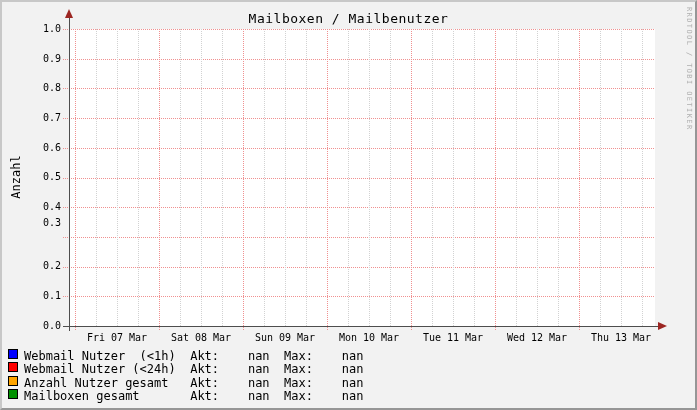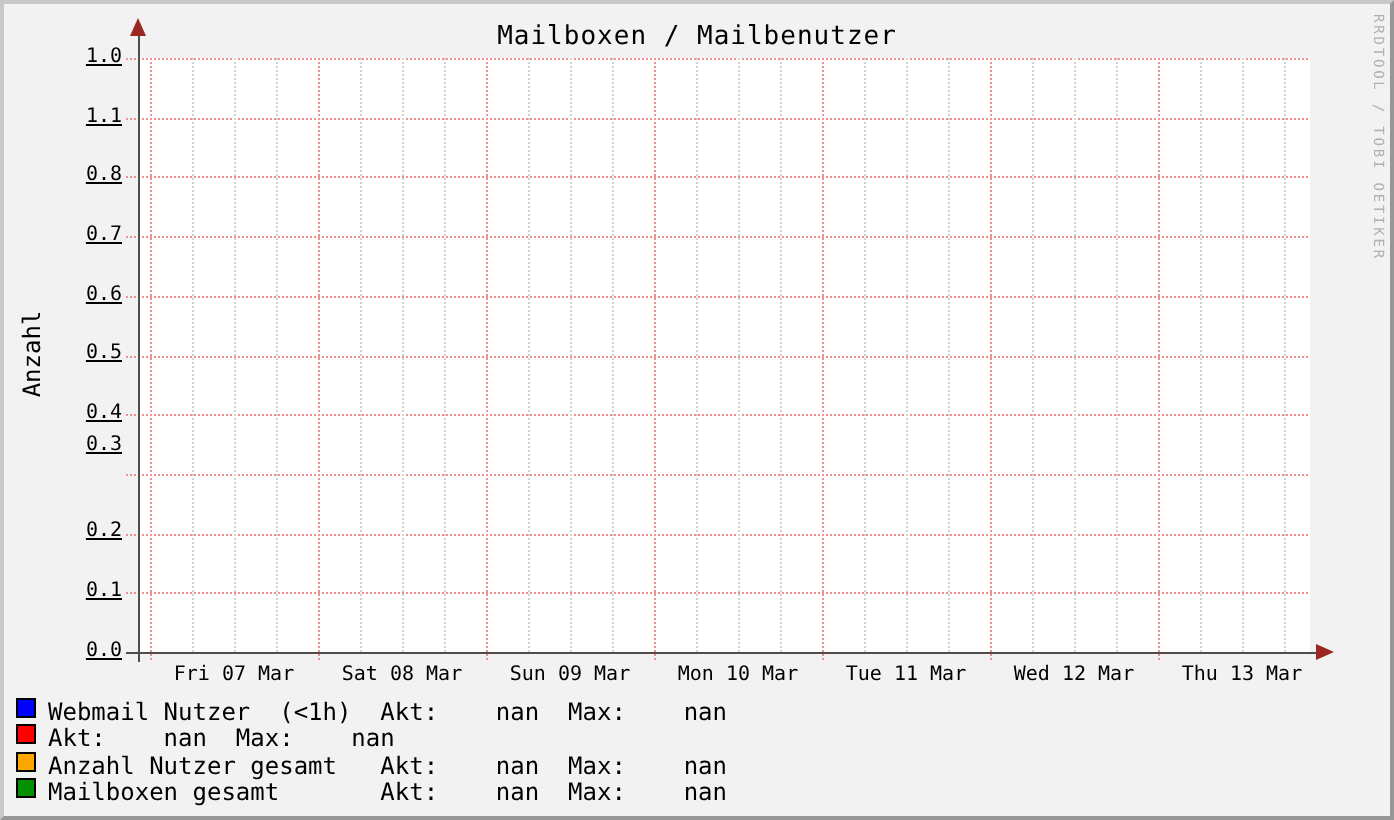--- a/index.html
+++ b/index.html
@@ -67,21 +67,21 @@
   }
   .arrow-right {
     position:absolute; left:656px; top:320px;
     width:0; height:0;
     border-top:4px solid transparent;
     border-bottom:4px solid transparent;
     border-left:9px solid #9c2622;
   }
   .ytick {
     position:absolute; left:26px; width:33px;
-    text-align:right; font-size:10px; line-height:11px; white-space:pre;text-decoration:underline;
+    text-align:right; font-size:10px; line-height:11px; white-space:pre;
   }
   .xtick {
     position:absolute; top:330px; width:80px;
     text-align:center; font-size:10px; line-height:11px; white-space:pre;
   }
   .legend {
     position:absolute; left:6px; top:347px; width:660px;
   }
   .legend-row {
     display:flex; 
@@ -149,21 +149,21 @@
       <div class="vgrid-minor" style="left: 619px;"></div>
       <div class="vgrid-minor" style="left: 640px;"></div>
     </div>
 
   <div class="y-axis-line"></div>
   <div class="x-axis-line"></div>
   <div class="arrow-up"></div>
   <div class="arrow-right"></div>
 
   <div class="ytick" style="top:21px">1.0</div>
-  <div class="ytick" style="top:51px">1.1</div>
+  <div class="ytick" style="top:51px">0.9</div>
   <div class="ytick" style="top:80px">0.8</div>
   <div class="ytick" style="top:110px">0.7</div>
   <div class="ytick" style="top:140px">0.6</div>
   <div class="ytick" style="top:169px">0.5</div>
   <div class="ytick" style="top:199px">0.4</div>
   <div class="ytick" style="top:215px">0.3</div>
   <div class="ytick" style="top:258px">0.2</div>
   <div class="ytick" style="top:288px">0.1</div>
   <div class="ytick" style="top:318px">0.0</div>
 
@@ -179,20 +179,21 @@
     <div class="legend-row">
       <span class="swatch" style="background: rgb(0, 0, 255);"></span>
       <span class="lg-label">Webmail Nutzer  (&lt;1h)</span>
       <span class="lg-key">Akt:</span>
       <span class="lg-val">nan</span>
       <span class="lg-key2">Max:</span>
       <span class="lg-val2">nan</span>
     </div>
     <div class="legend-row">
       <span class="swatch" style="background: rgb(255, 0, 0);"></span>
+      <span class="lg-label">Webmail Nutzer (&lt;24h)</span>
       <span class="lg-key">Akt:</span>
       <span class="lg-val">nan</span>
       <span class="lg-key2">Max:</span>
       <span class="lg-val2">nan</span>
     </div>
     <div class="legend-row">
       <span class="swatch" style="background: rgb(255, 165, 0);"></span>
       <span class="lg-label">Anzahl Nutzer gesamt</span>
       <span class="lg-key">Akt:</span>
       <span class="lg-val">nan</span>

